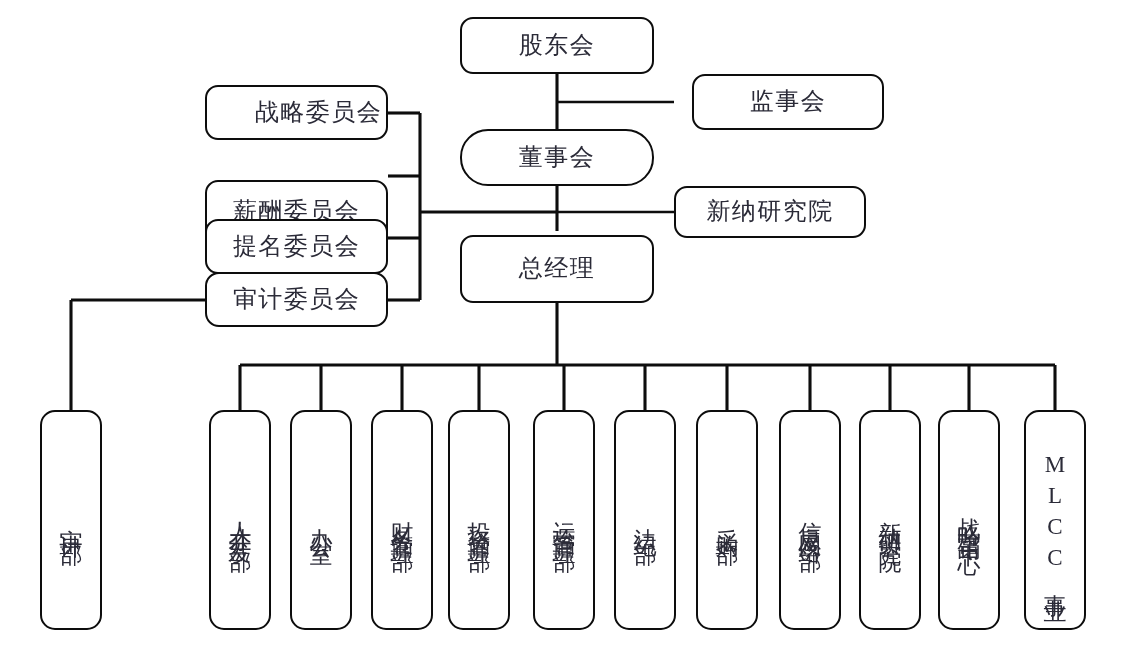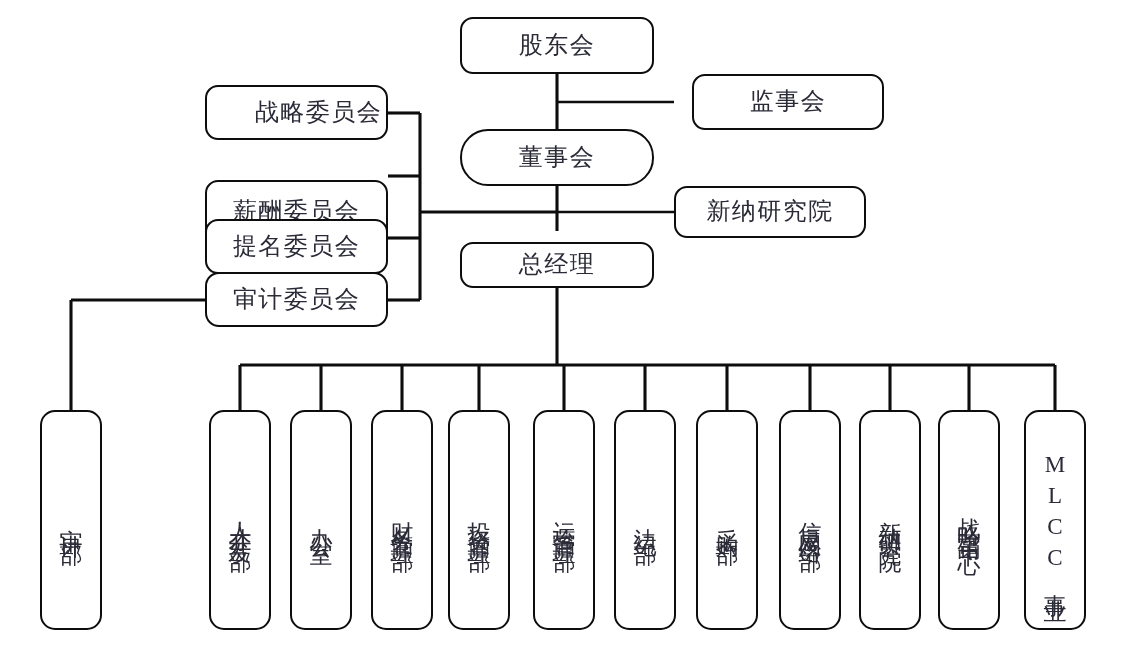--- a/index.html
+++ b/index.html
@@ -129,21 +129,21 @@
   </div>
 
   <div class="node-box horiz" style="left:460px; top:129px; width:194px; height:57px;border-radius:28px;">
     <span class="node-label">董事会</span>
   </div>
 
   <div class="node-box horiz" style="left:674px; top:186px; width:192px; height:52px;">
     <span class="node-label">新纳研究院</span>
   </div>
 
-  <div class="node-box horiz" style="left:460px; top:242px; width:194px; height:46px;">
+  <div class="node-box horiz" style="left:460px; top:235px; width:194px; height:68px;">
     <span class="node-label">总经理</span>
   </div>
 
   <div class="node-box horiz" style="left:205px; top:85px; width:183px; height:55px;padding-left:44px;">
     <span class="node-label">战略委员会</span>
   </div>
 
   <div class="node-box horiz" style="left:205px; top:149px; width:183px; height:63px;margin-top:31px;">
     <span class="node-label">薪酬委员会</span>
   </div>

